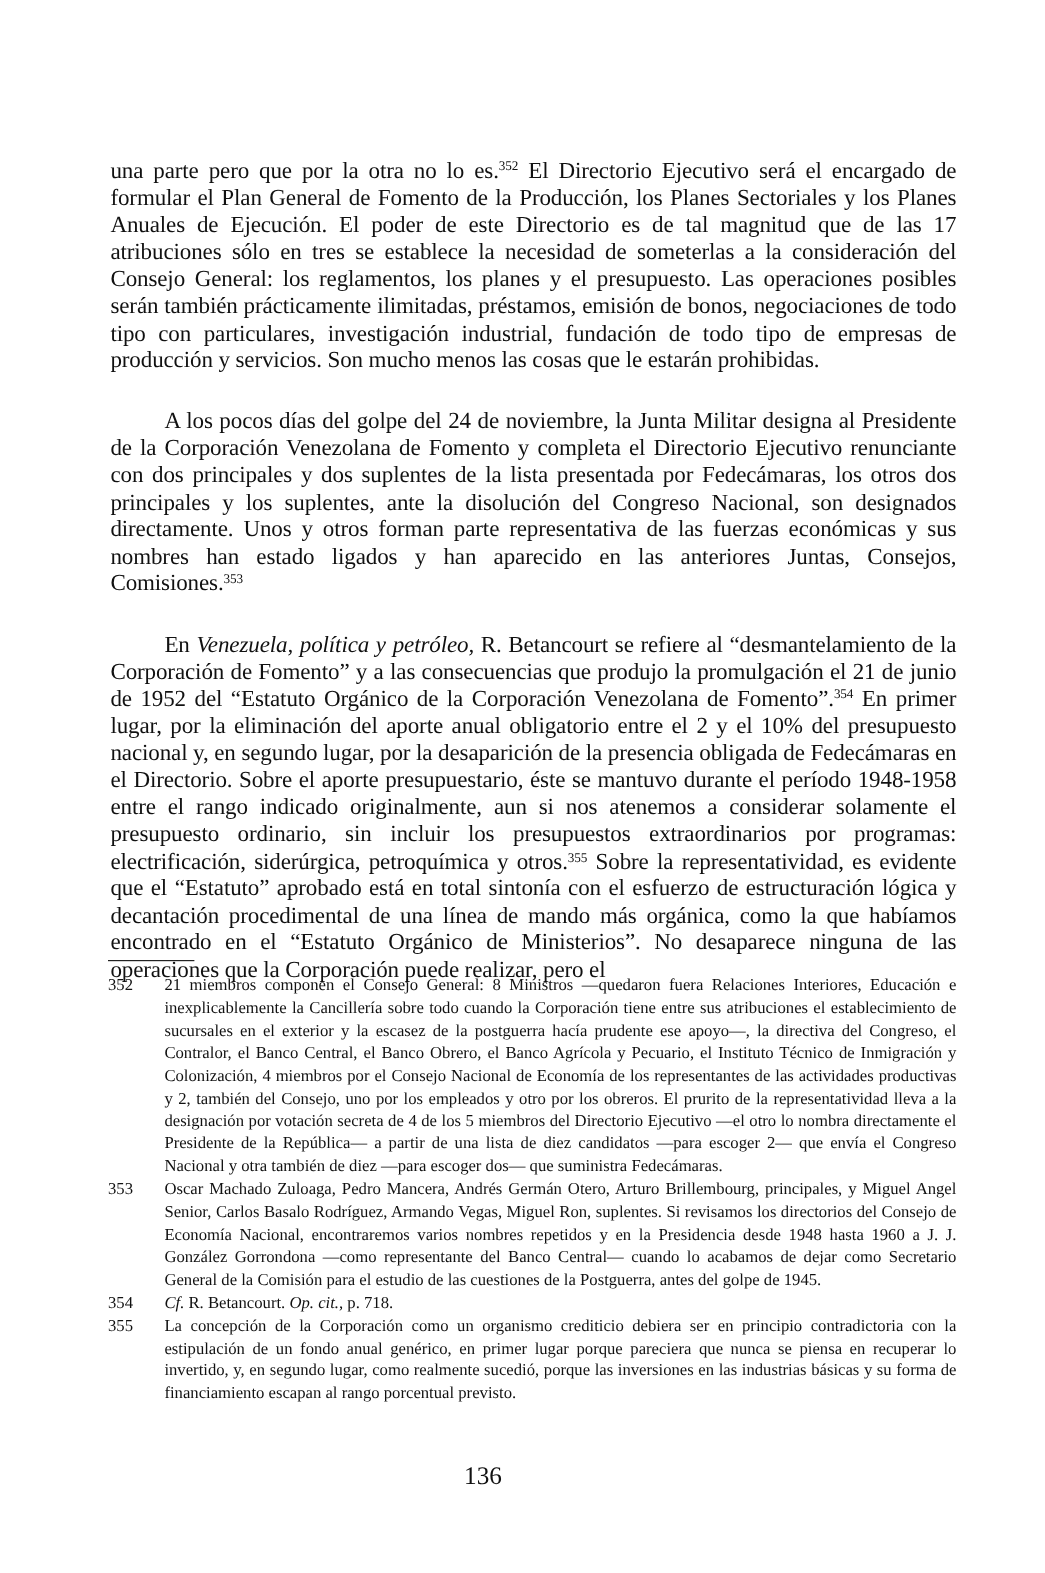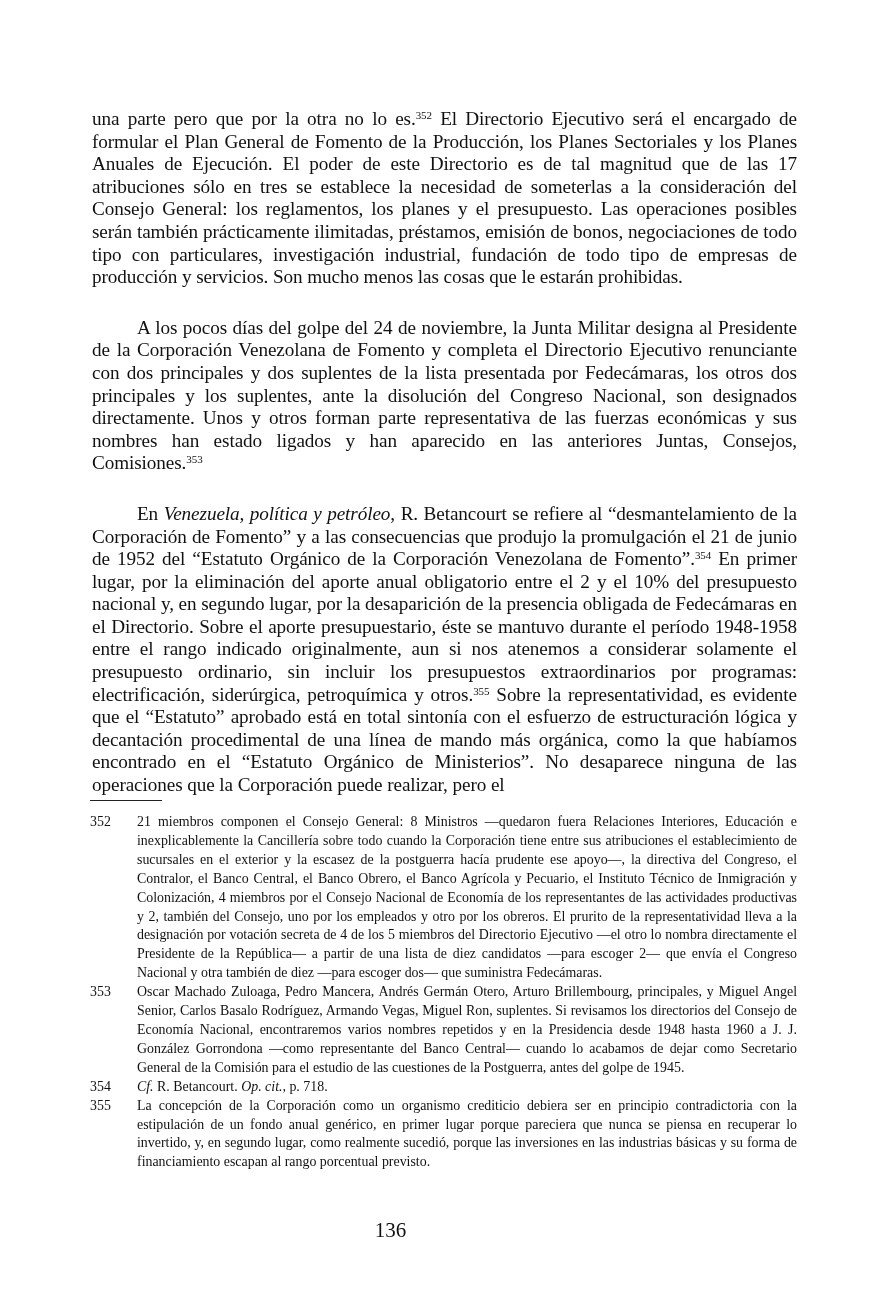--- a/index.html
+++ b/index.html
@@ -1,17 +1,17 @@
 <!DOCTYPE html>
 <html><head>
 <meta charset="utf-8">
 <style>
   html, body { margin: 0; padding: 0; background: #ffffff; }
   body { width: 871px; height: 1311px; position: relative; overflow: hidden; color: #111; }
-  .page { position: absolute; left: 92px; top: 108px; width: 705px; }
+  .page { position: absolute; left: 92px; top: 132px; width: 705px; }
   .body-text {
     font-family: "Liberation Serif", serif;
     font-size: 19.2px;
     line-height: 22.6px;
     text-align: justify;
     margin: 0;
     letter-spacing: -0.1px;
   }
   .body-text.indent { text-indent: 45px; margin-top: 28px; }
   .p1 { margin-bottom: 4px; }
@@ -23,21 +23,21 @@
   .fn {
     display: flex;
     font-family: "Liberation Serif", serif;
     font-size: 13.9px;
     line-height: 18.9px;
     margin: 0;
   }
   .fn-num { width: 47px; flex: 0 0 47px; }
   .fn-text { flex: 1; text-align: justify; }
   .page-number {
-    position: absolute; left: 0; width: 781px; top: 1218px;
+    position: absolute; left: 12px; width: 781px; top: 1218px;
     text-align: center;
     font-family: "Liberation Serif", serif; font-size: 21px;
   }
 </style>
 </head>
 <body>
 
 <div class="page">
   <p class="body-text p1">una parte pero que por la otra no lo es.<sup class="ref">352</sup> El Directorio Ejecutivo será el encargado de formular el Plan General de Fomento de la Producción, los Planes Sectoriales y los Planes Anuales de Ejecución. El poder de este Directorio es de tal magnitud que de las 17 atribuciones sólo en tres se establece la necesidad de someterlas a la consideración del Consejo General: los reglamentos, los planes y el presupuesto. Las operaciones posibles serán también prácticamente ilimitadas, préstamos, emisión de bonos, negociaciones de todo tipo con particulares, investigación industrial, fundación de todo tipo de empresas de producción y servicios. Son mucho menos las cosas que le estarán prohibidas.</p>
   <p class="body-text indent p2">A los pocos días del golpe del 24 de noviembre, la Junta Militar designa al Presidente de la Corporación Venezolana de Fomento y completa el Directorio Ejecutivo renunciante con dos principales y dos suplentes de la lista presentada por Fedecámaras, los otros dos principales y los suplentes, ante la disolución del Congreso Nacional, son designados directamente. Unos y otros forman parte representativa de las fuerzas económicas y sus nombres han estado ligados y han aparecido en las anteriores Juntas, Consejos, Comisiones.<sup class="ref">353</sup></p>

